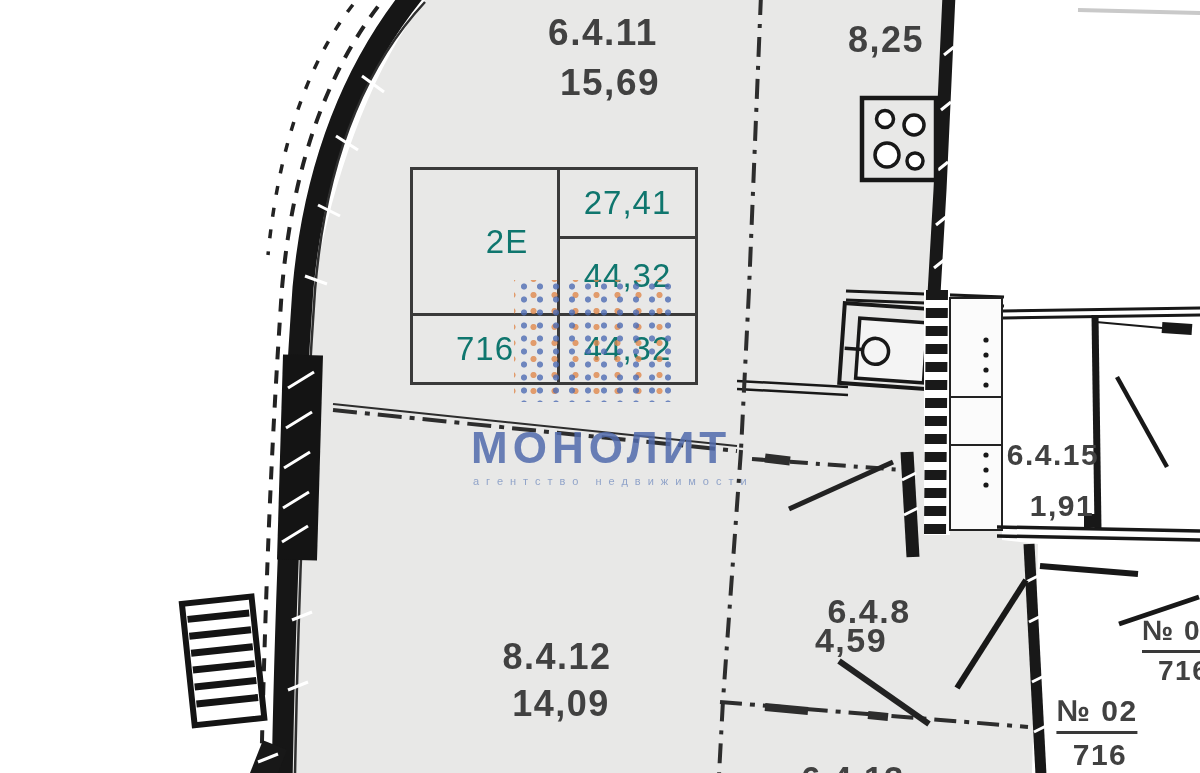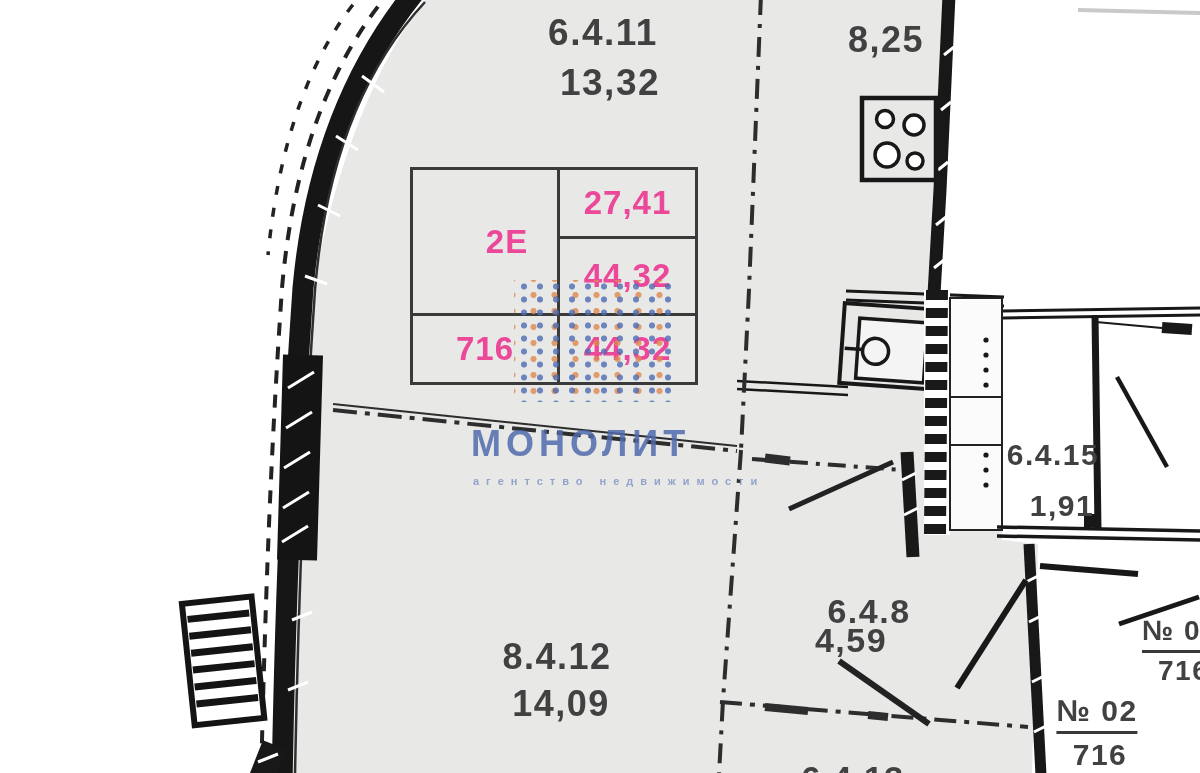--- a/index.html
+++ b/index.html
@@ -10,35 +10,35 @@
        transform:translateX(-50%);letter-spacing:1.5px;line-height:1;}
   .lbl.noc{transform:none;}
   .fs37{font-size:37px;} .fs36{font-size:36px;} .fs34{font-size:34px;}
   .fs30{font-size:30px;margin-top:28px;} .fs28{font-size:28px;}
   .underl{border-bottom:3px solid #3a3a3a;padding-bottom:5px;}
   
   #sum-table{position:absolute;left:410px;top:167px;width:288px;height:218px;
              border:3px solid #3a3a3a;display:grid;grid-template-columns:147px 1fr;
              grid-template-rows:69px 74px 1fr;box-sizing:border-box;}
   #sum-table div{display:flex;align-items:center;justify-content:center;
-                 font-weight:bold;font-size:33px;color:#ec4899;letter-spacing:1px;}
+                 font-weight:normal;font-size:33px;color:#0f766e;letter-spacing:1px;}
   .c-type{grid-row:1/3;grid-column:1;border-right:3px solid #3a3a3a;padding-left:44px;}
   .c-a1{grid-row:1;grid-column:2;border-bottom:3px solid #3a3a3a;}
   .c-a2{grid-row:2;grid-column:2;}
   .c-num{grid-row:3;grid-column:1;border-top:3px solid #3a3a3a;border-right:3px solid #3a3a3a;}
   .c-a3{grid-row:3;grid-column:2;border-top:3px solid #3a3a3a;}
   
   #wm-dots{position:absolute;left:514px;top:280px;width:158px;height:122px;z-index:11;
     background-image:
       radial-gradient(circle, rgba(78,108,180,.8) 2.6px, rgba(78,108,180,0) 3.5px),
       radial-gradient(circle, rgba(223,136,77,.8) 2.6px, rgba(223,136,77,0) 3.5px);
     background-size:16px 13px,21px 16px;background-position:2px 0,9px 7px;}
   #wm-brand{position:absolute;left:471px;top:426px;z-index:12;font-weight:bold;
-    font-size:36px;letter-spacing:5px;color:rgba(80,106,172,0.85);line-height:1;}
-  #wm-tag{position:absolute;left:473px;top:476px;z-index:12;font-weight:bold;
+    font-size:44px;letter-spacing:5px;color:rgba(80,106,172,0.85);line-height:1;}
+  #wm-tag{position:absolute;left:473px;top:476px;z-index:12;font-weight:normal;
     font-size:11px;letter-spacing:7px;color:rgba(122,146,194,0.8);line-height:1;}
 </style>
 </head>
 <body>
 
 <div id="canvas">
  <div id="plan-wrap">
 
   <svg width="1200" height="773" viewBox="0 0 1200 773">
 
@@ -180,21 +180,21 @@
     </g>
 
     <g stroke="#222">
       <line x1="789" y1="509" x2="893" y2="462" stroke-width="5"></line>
       <line x1="839" y1="661" x2="929" y2="724" stroke-width="6"></line>
     </g>
   </svg>
 
   
   <div class="lbl fs37" style="left:603px;top:14px;">6.4.11</div>
-  <div class="lbl fs37" style="left:610px;top:64px;">13,32</div>
+  <div class="lbl fs37" style="left:610px;top:64px;">15,69</div>
   <div class="lbl fs36" style="left:886px;top:-30px;">6.4.9</div>
   <div class="lbl fs36" style="left:886px;top:22px;">8,25</div>
   <div class="lbl fs36" style="left:557px;top:639px;">8.4.12</div>
   <div class="lbl fs36" style="left:561px;top:686px;">14,09</div>
   <div class="lbl fs34" style="left:843px;top:594px;margin-left:26px;">6.4.8</div>
   <div class="lbl fs34" style="left:851px;top:623px;">4,59</div>
   <div class="lbl fs30" style="left:1053px;top:412px;">6.4.15</div>
   <div class="lbl fs30" style="left:1062px;top:463px;">1,91</div>
   <div class="lbl fs34" style="left:853px;top:761px;">6.4.13</div>
 

